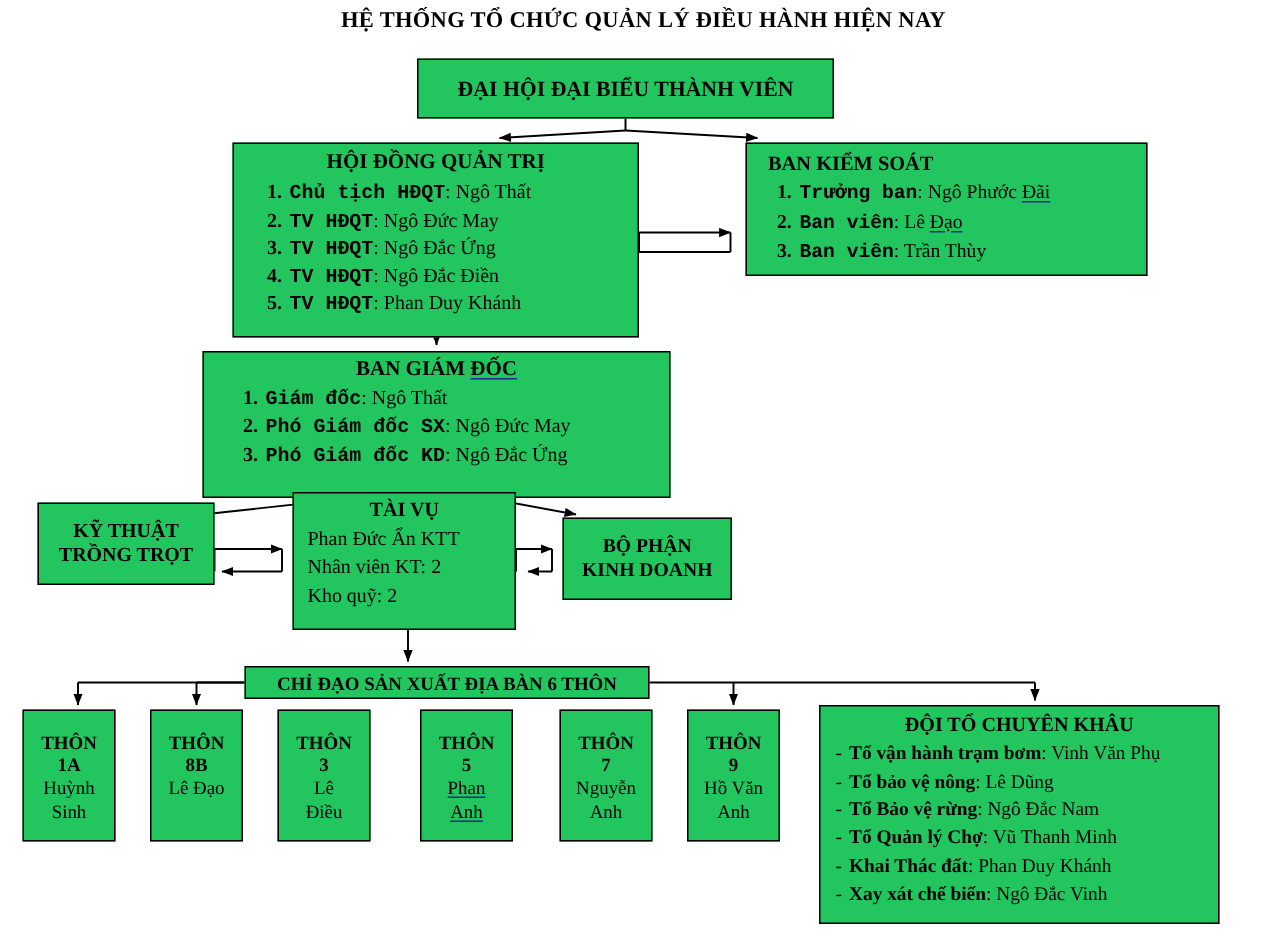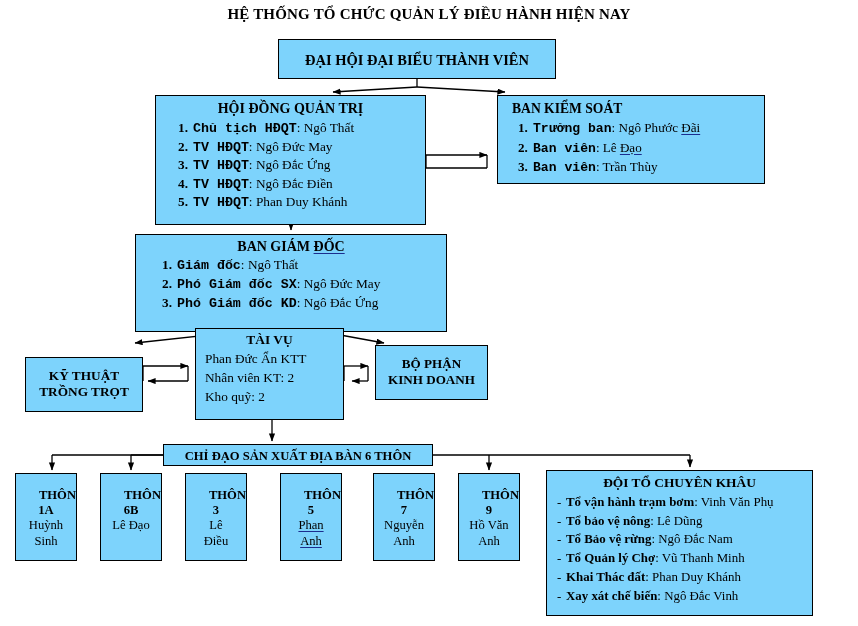--- a/index.html
+++ b/index.html
@@ -14,21 +14,21 @@
 
   .svg-layer{position:absolute;left:0;top:0;width:858px;height:626px;pointer-events:none;}
 
   .ttl{
     position:absolute;left:0;top:6px;width:858px;
     text-align:center;font-weight:bold;font-size:15px;letter-spacing:.2px;
   }
 
   .box{
     position:absolute;box-sizing:border-box;
-    border:1.4px solid #000;background:#7dd3fc;
+    border:1.4px solid #000;background:#22c55e;
   }
   .bt{ text-align:center;font-weight:bold; }
 
   
   #b-congress{left:278px;top:39px;width:278px;height:40px;}
   #b-congress .bt{font-size:14.5px;line-height:40px;}
 
   
   #b-hdqt{left:155px;top:95px;width:271px;height:130px;padding-top:5px;}
   #b-hdqt .bt{font-size:14px;margin-bottom:2px;}
@@ -45,37 +45,37 @@
 
   
   #b-bgd{left:135px;top:234px;width:312px;height:98px;padding-top:4px;}
   #b-bgd .bt{font-size:14px;margin-bottom:1px;}
   #b-bgd .numlist{padding-left:26px;}
   #b-bgd .numlist li{font-size:13.3px;line-height:18px;}
 
   .uline{text-decoration:underline;text-decoration-color:#1b2d8f;text-underline-offset:2px;}
 
   
-  #b-ktech{left:25px;top:357px;width:118px;height:55px;}
+  #b-ktech{left:25px;top:335px;width:118px;height:55px;}
   #b-ktech .bt{font-size:13.3px;line-height:16px;padding-top:10px;}
 
   #b-taivu{left:195px;top:328px;width:149px;height:92px;padding-top:3px;}
   #b-taivu .bt{font-size:13.4px;margin-bottom:1px;}
   #b-taivu .ln{font-size:13.3px;line-height:19px;padding-left:9px;white-space:nowrap;}
 
   #b-kdoanh{left:375px;top:345px;width:113px;height:55px;}
   #b-kdoanh .bt{font-size:13.1px;line-height:16px;padding-top:10px;}
 
   
   #b-bar{left:163px;top:444px;width:270px;height:22px;}
   #b-bar .bt{font-size:12.6px;line-height:22px;}
 
   
   .thon{width:62px;height:88px;top:473px;padding-top:14px;}
-  .thon .t1{font-size:12.6px;font-weight:bold;text-align:right;line-height:15px;}
+  .thon .t1{font-size:12.6px;font-weight:bold;text-align:center;line-height:15px;}
   .thon .t2{font-size:12.6px;font-weight:bold;text-align:center;line-height:15px;}
   .thon .t3{font-size:12.6px;text-align:center;line-height:15.5px;}
   #b-t1{left:15px;} #b-t2{left:100px;} #b-t3{left:185px;}
   #b-t4{left:280px;} #b-t5{left:373px;} #b-t6{left:458px;}
 
   
   #b-doi{left:546px;top:470px;width:267px;height:146px;padding-top:4px;}
   #b-doi .bt{font-size:13.4px;margin-bottom:2px;}
   .dashlist{list-style:none;margin:0;padding:0 4px 0 10px;}
   .dashlist li{font-size:12.9px;line-height:18.7px;white-space:nowrap;}
@@ -194,21 +194,21 @@
   </div>
 
   <div class="box thon" id="b-t1">
     <div class="t1">THÔN</div>
     <div class="t2">1A</div>
     <div class="t3">Huỳnh</div>
     <div class="t3">Sinh</div>
   </div>
   <div class="box thon" id="b-t2">
     <div class="t1">THÔN</div>
-    <div class="t2">6B</div>
+    <div class="t2">8B</div>
     <div class="t3">Lê Đạo</div>
     <div class="t3"></div>
   </div>
   <div class="box thon" id="b-t3">
     <div class="t1">THÔN</div>
     <div class="t2">3</div>
     <div class="t3">Lê</div>
     <div class="t3">Điều</div>
   </div>
   <div class="box thon" id="b-t4">

